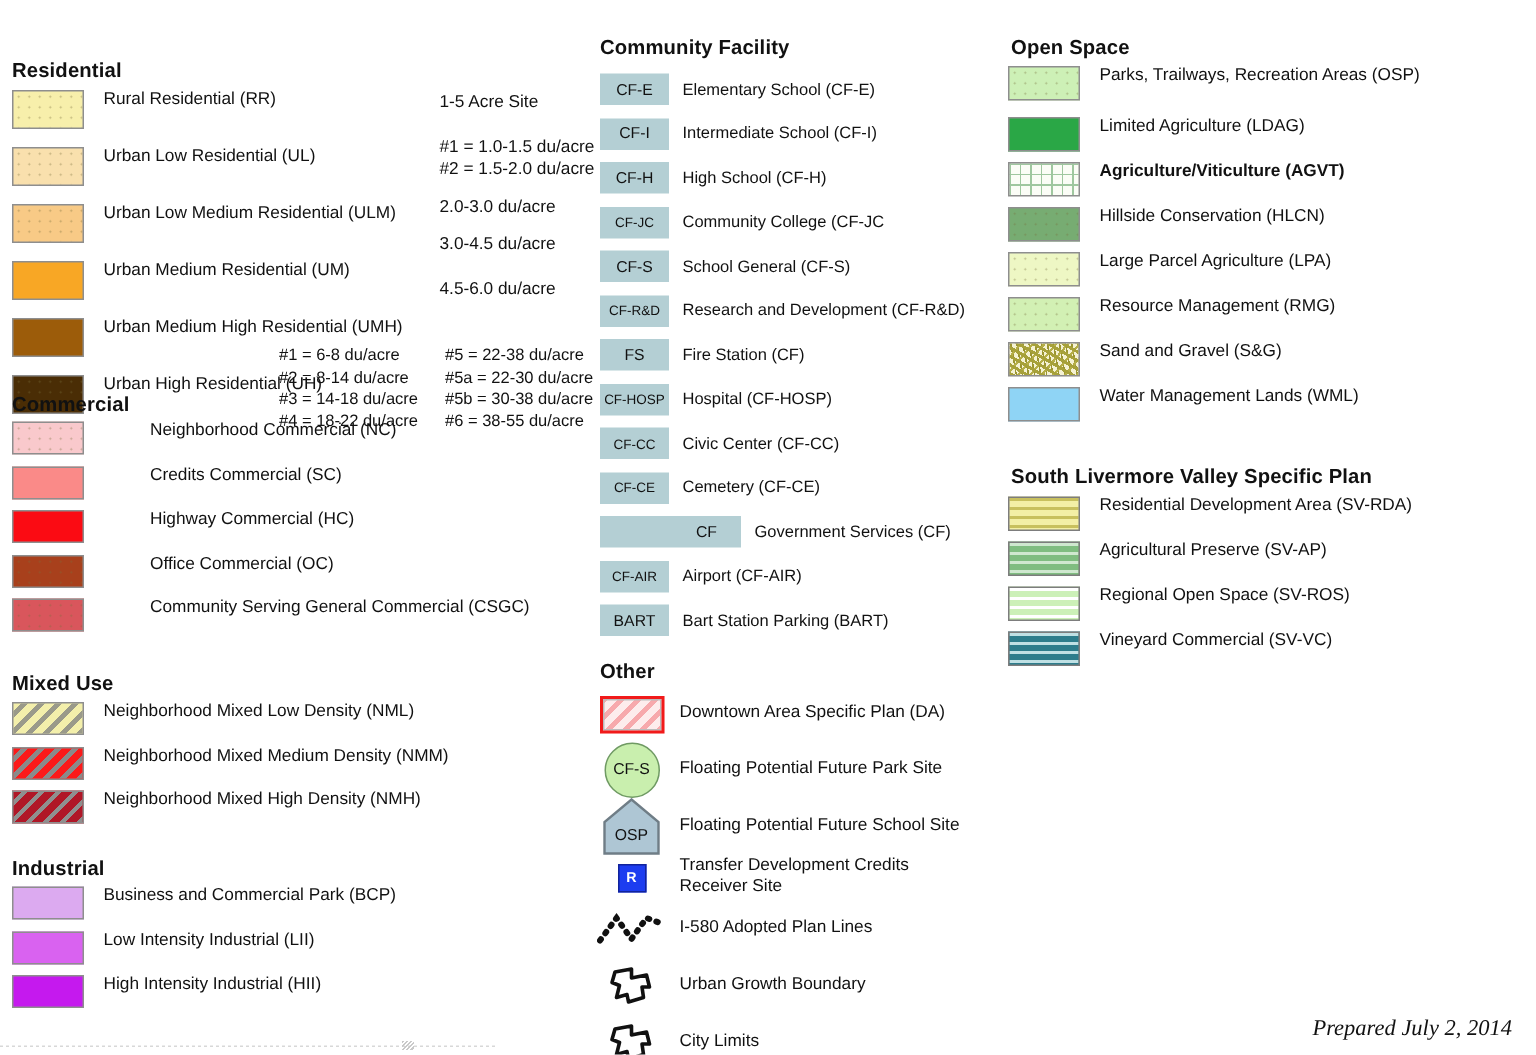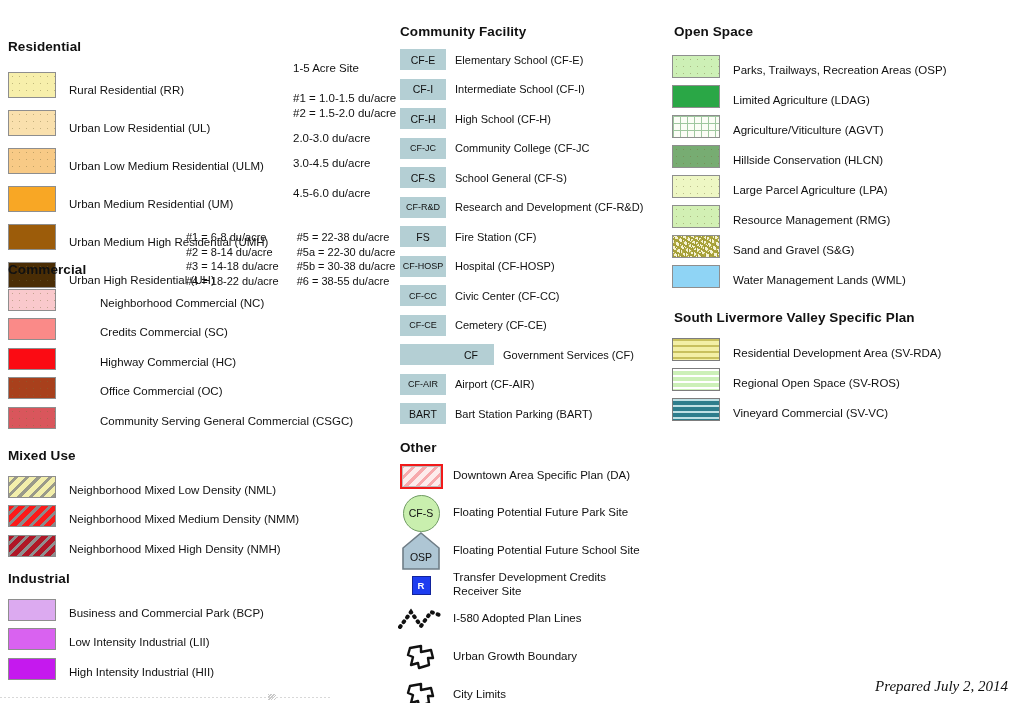--- a/index.html
+++ b/index.html
@@ -15,21 +15,21 @@
   .col{position:absolute;top:0;}
   #col-left{left:0;width:400px;}
   #col-mid{left:395px;width:275px;}
   #col-right{left:668px;width:356px;}
 
   .sec-title{
     font-size:13.5px;font-weight:bold;color:#111;
     letter-spacing:.1px;
   }
 
-  .row{display:flex;align-items:flex-end;}
+  .row{display:flex;align-items:flex-start;}
   .sw{
     box-sizing:border-box;
     border:1px solid #8e8e8e;
     flex:0 0 auto;
   }
   .lbl{
     font-size:11.5px;color:#111;line-height:1.18;
   }
 
   
@@ -333,21 +333,21 @@
       <div class="row os-row" style="height: 34px;">
         <div class="sw os-sw" style="background-color:#cdf0b6;background-image:radial-gradient(rgba(120,110,60,.42) 0.6px, transparent 0.7px);background-size:7px 7px;"></div>
         <div class="lbl os-lbl" style="max-width: 230px;">Parks, Trailways, Recreation Areas (OSP)</div>
       </div>
       <div class="row os-row">
         <div class="sw os-sw" style="background-color:#2aa746;"></div>
         <div class="lbl os-lbl" style="max-width: 230px;">Limited Agriculture (LDAG)</div>
       </div>
       <div class="row os-row">
         <div class="sw os-sw" style="background-color:#fbfdf6;background-image:repeating-linear-gradient(to right,#9fc79f 0 1px,transparent 1px 7px),repeating-linear-gradient(to bottom,#9fc79f 0 1px,transparent 1px 7px);"></div>
-        <div class="lbl os-lbl" style="max-width: 230px;">Agriculture/Viticulture (AGVT)</div>
+        <div class="lbl os-lbl" style="max-width: 230px; font-weight: bold;">Agriculture/Viticulture (AGVT)</div>
       </div>
       <div class="row os-row">
         <div class="sw os-sw" style="background-color:#77ac72;background-image:radial-gradient(rgba(120,110,60,.42) 0.6px, transparent 0.7px);background-size:7px 7px;"></div>
         <div class="lbl os-lbl" style="max-width: 230px;">Hillside Conservation (HLCN)</div>
       </div>
       <div class="row os-row">
         <div class="sw os-sw" style="background-color:#eef7c4;background-image:radial-gradient(rgba(120,110,60,.42) 0.6px, transparent 0.7px);background-size:7px 7px;"></div>
         <div class="lbl os-lbl" style="max-width: 230px;">Large Parcel Agriculture (LPA)</div>
       </div>
       <div class="row os-row">
@@ -364,20 +364,24 @@
       </div>
     </div>
 
   <div class="sec-title" style="position:absolute;left:6px;top:310px;">South Livermore Valley Specific Plan</div>
   <div id="sv-rows" style="position:absolute;left:4px;top:331px;">
       <div class="row sv-row">
         <div class="sw sv-sw" style="background-color:#f3efa6;background-image:repeating-linear-gradient(to bottom, #c8c05e 0 2px, transparent 2px 6px);border:1px solid #7d7d7d;"></div>
         <div class="lbl sv-lbl">Residential Development Area (SV-RDA)</div>
       </div>
       <div class="row sv-row">
+        <div class="sw sv-sw" style="background-color:#7fbd80;background-image:repeating-linear-gradient(to bottom, #cfe8cf 0 2px, transparent 2px 6px);border:1px solid #7d7d7d;"></div>
+        <div class="lbl sv-lbl">Agricultural Preserve (SV-AP)</div>
+      </div>
+      <div class="row sv-row">
         <div class="sw sv-sw" style="background-color:#ccf0b8;background-image:repeating-linear-gradient(to bottom, #ffffff 0 2px, transparent 2px 6px);border:1px solid #7d7d7d;"></div>
         <div class="lbl sv-lbl">Regional Open Space (SV-ROS)</div>
       </div>
       <div class="row sv-row">
         <div class="sw sv-sw" style="background-color:#2d7d8c;background-image:repeating-linear-gradient(to bottom, #bfe0e4 0 2px, transparent 2px 6px);border:1px solid #7d7d7d;"></div>
         <div class="lbl sv-lbl">Vineyard Commercial (SV-VC)</div>
       </div>
     </div>
 </div>
 

